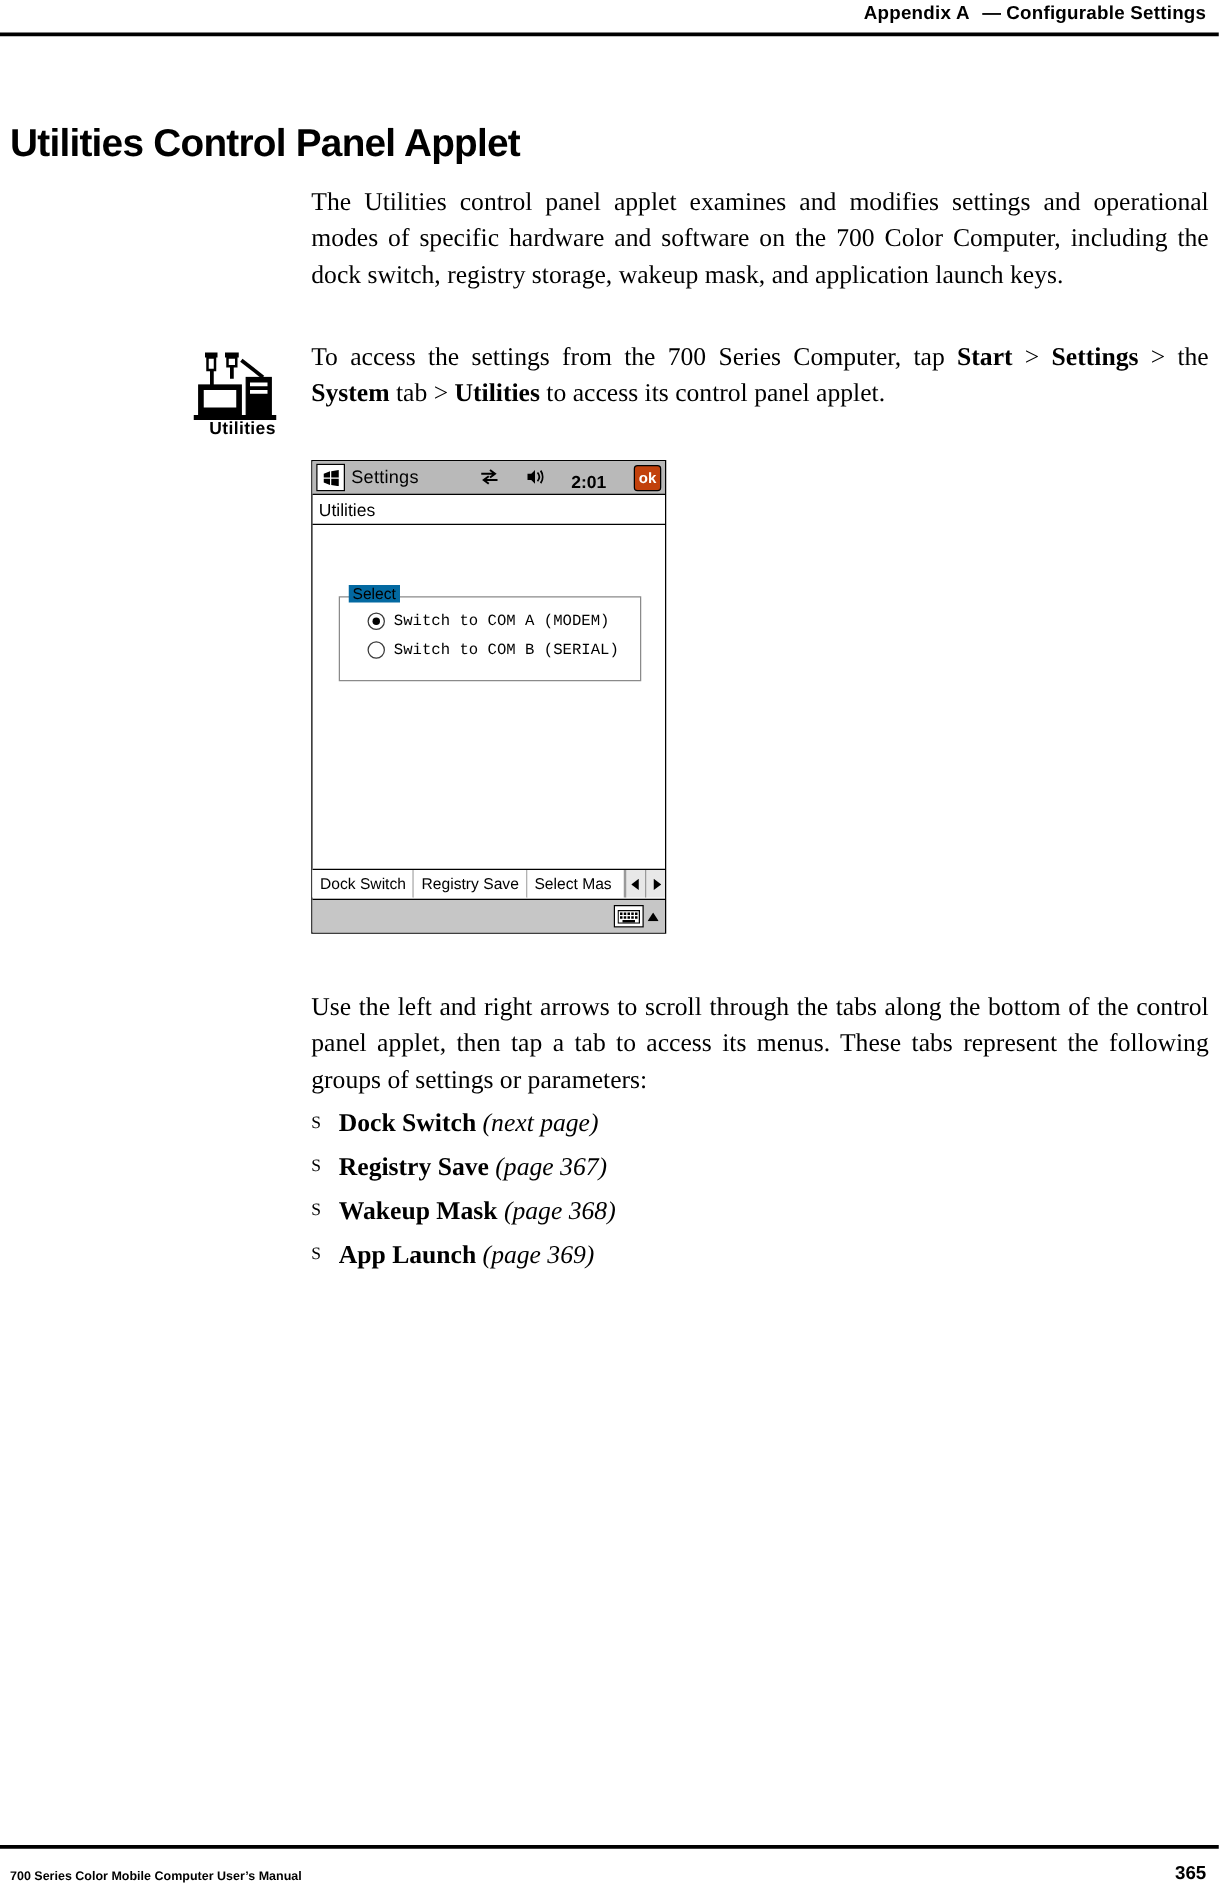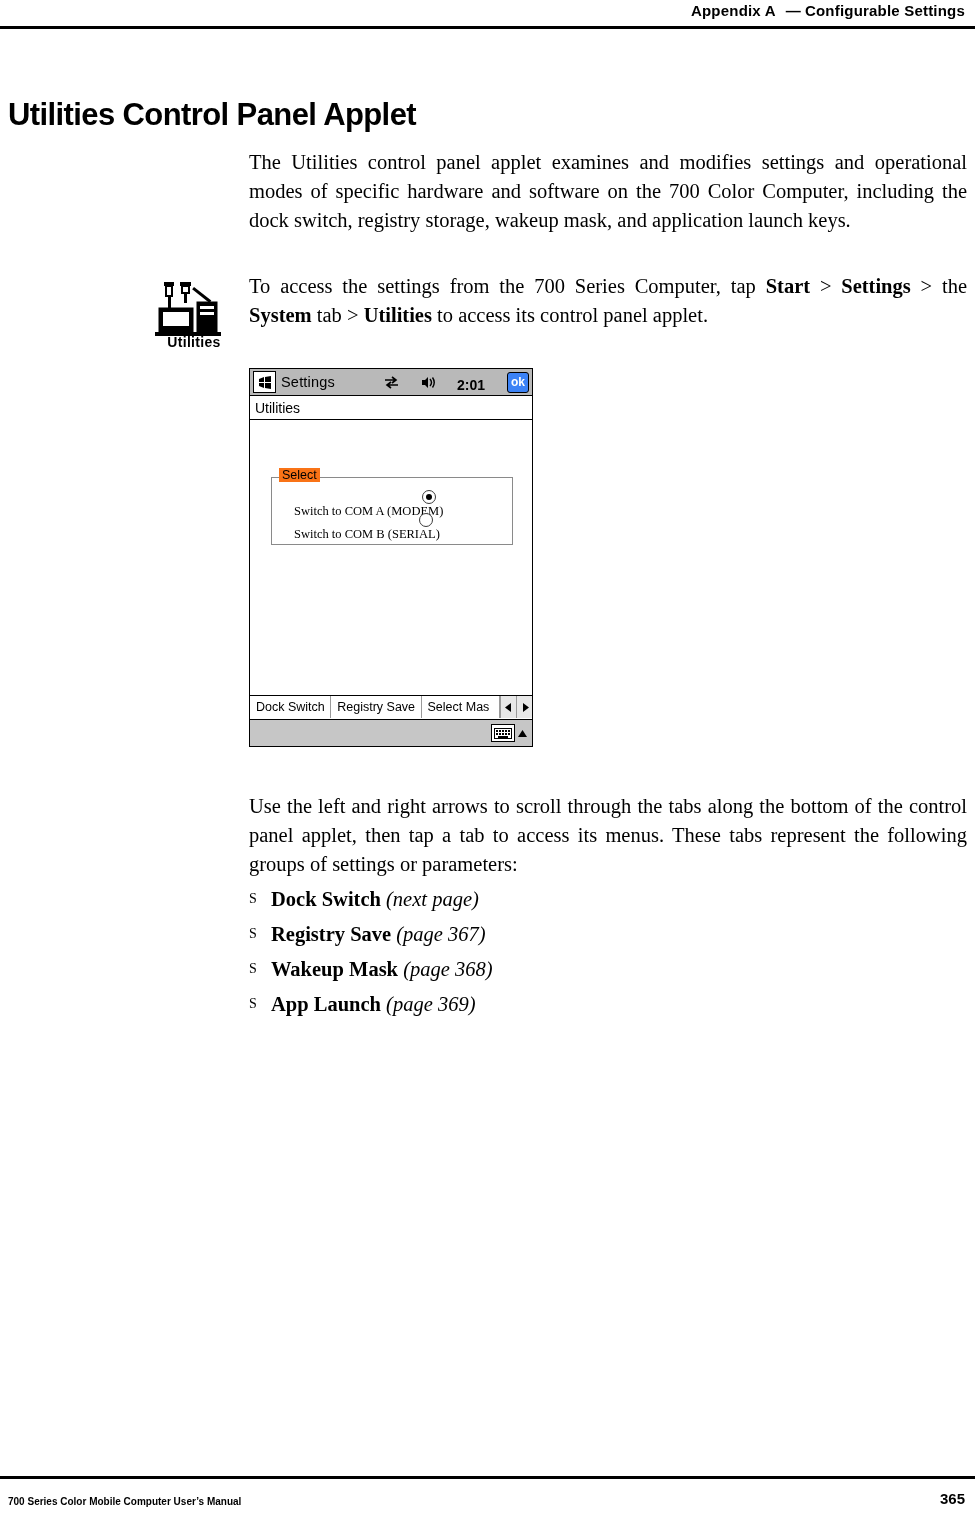--- a/index.html
+++ b/index.html
@@ -144,21 +144,21 @@
   .dev-time {
     font-family: "Liberation Sans", sans-serif;
     font-size: 14px;
     font-weight: bold;
   }
   .dev-ok {
     width: 20px;
     height: 19px;
     border: 1px solid #000;
     border-radius: 3px;
-    background: #3b82f6;
+    background: #c2410c;
     color: #fff;
     font-family: "Liberation Sans", sans-serif;
     font-size: 12px;
     font-weight: bold;
     display: flex;
     align-items: center;
     justify-content: center;
     line-height: 1;
   }
   .dev-subtitle {
@@ -189,32 +189,31 @@
     left: 21px;
     top: 57px;
     width: 240px;
     height: 66px;
     border: 1px solid #8a8a8a;
   }
   .groupbox-label {
     position: absolute;
     left: 29px;
     top: 48px;
-    background: #f97316;
+    background: #0369a1;
     padding: 0 3px;
     font-family: "Liberation Sans", sans-serif;
     font-size: 12.5px;
   }
   .radio-row {
     position: absolute;
     display: flex;
-    align-items: flex-end;
-    font-family: Liberation Serif, serif;
+    align-items: flex-start;
+    font-family: Liberation Mono, monospace;
     font-size: 12.5px;
-    flex-direction: column;
   }
   .radio-row.r1 { left: 44px; top: 70px; }
   .radio-row.r2 { left: 44px; top: 93px; }
   .radio {
     width: 12px;
     height: 12px;
     border: 1px solid #3a3a3a;
     border-radius: 50%;
     margin-right: 7px;
     background: #fff;

